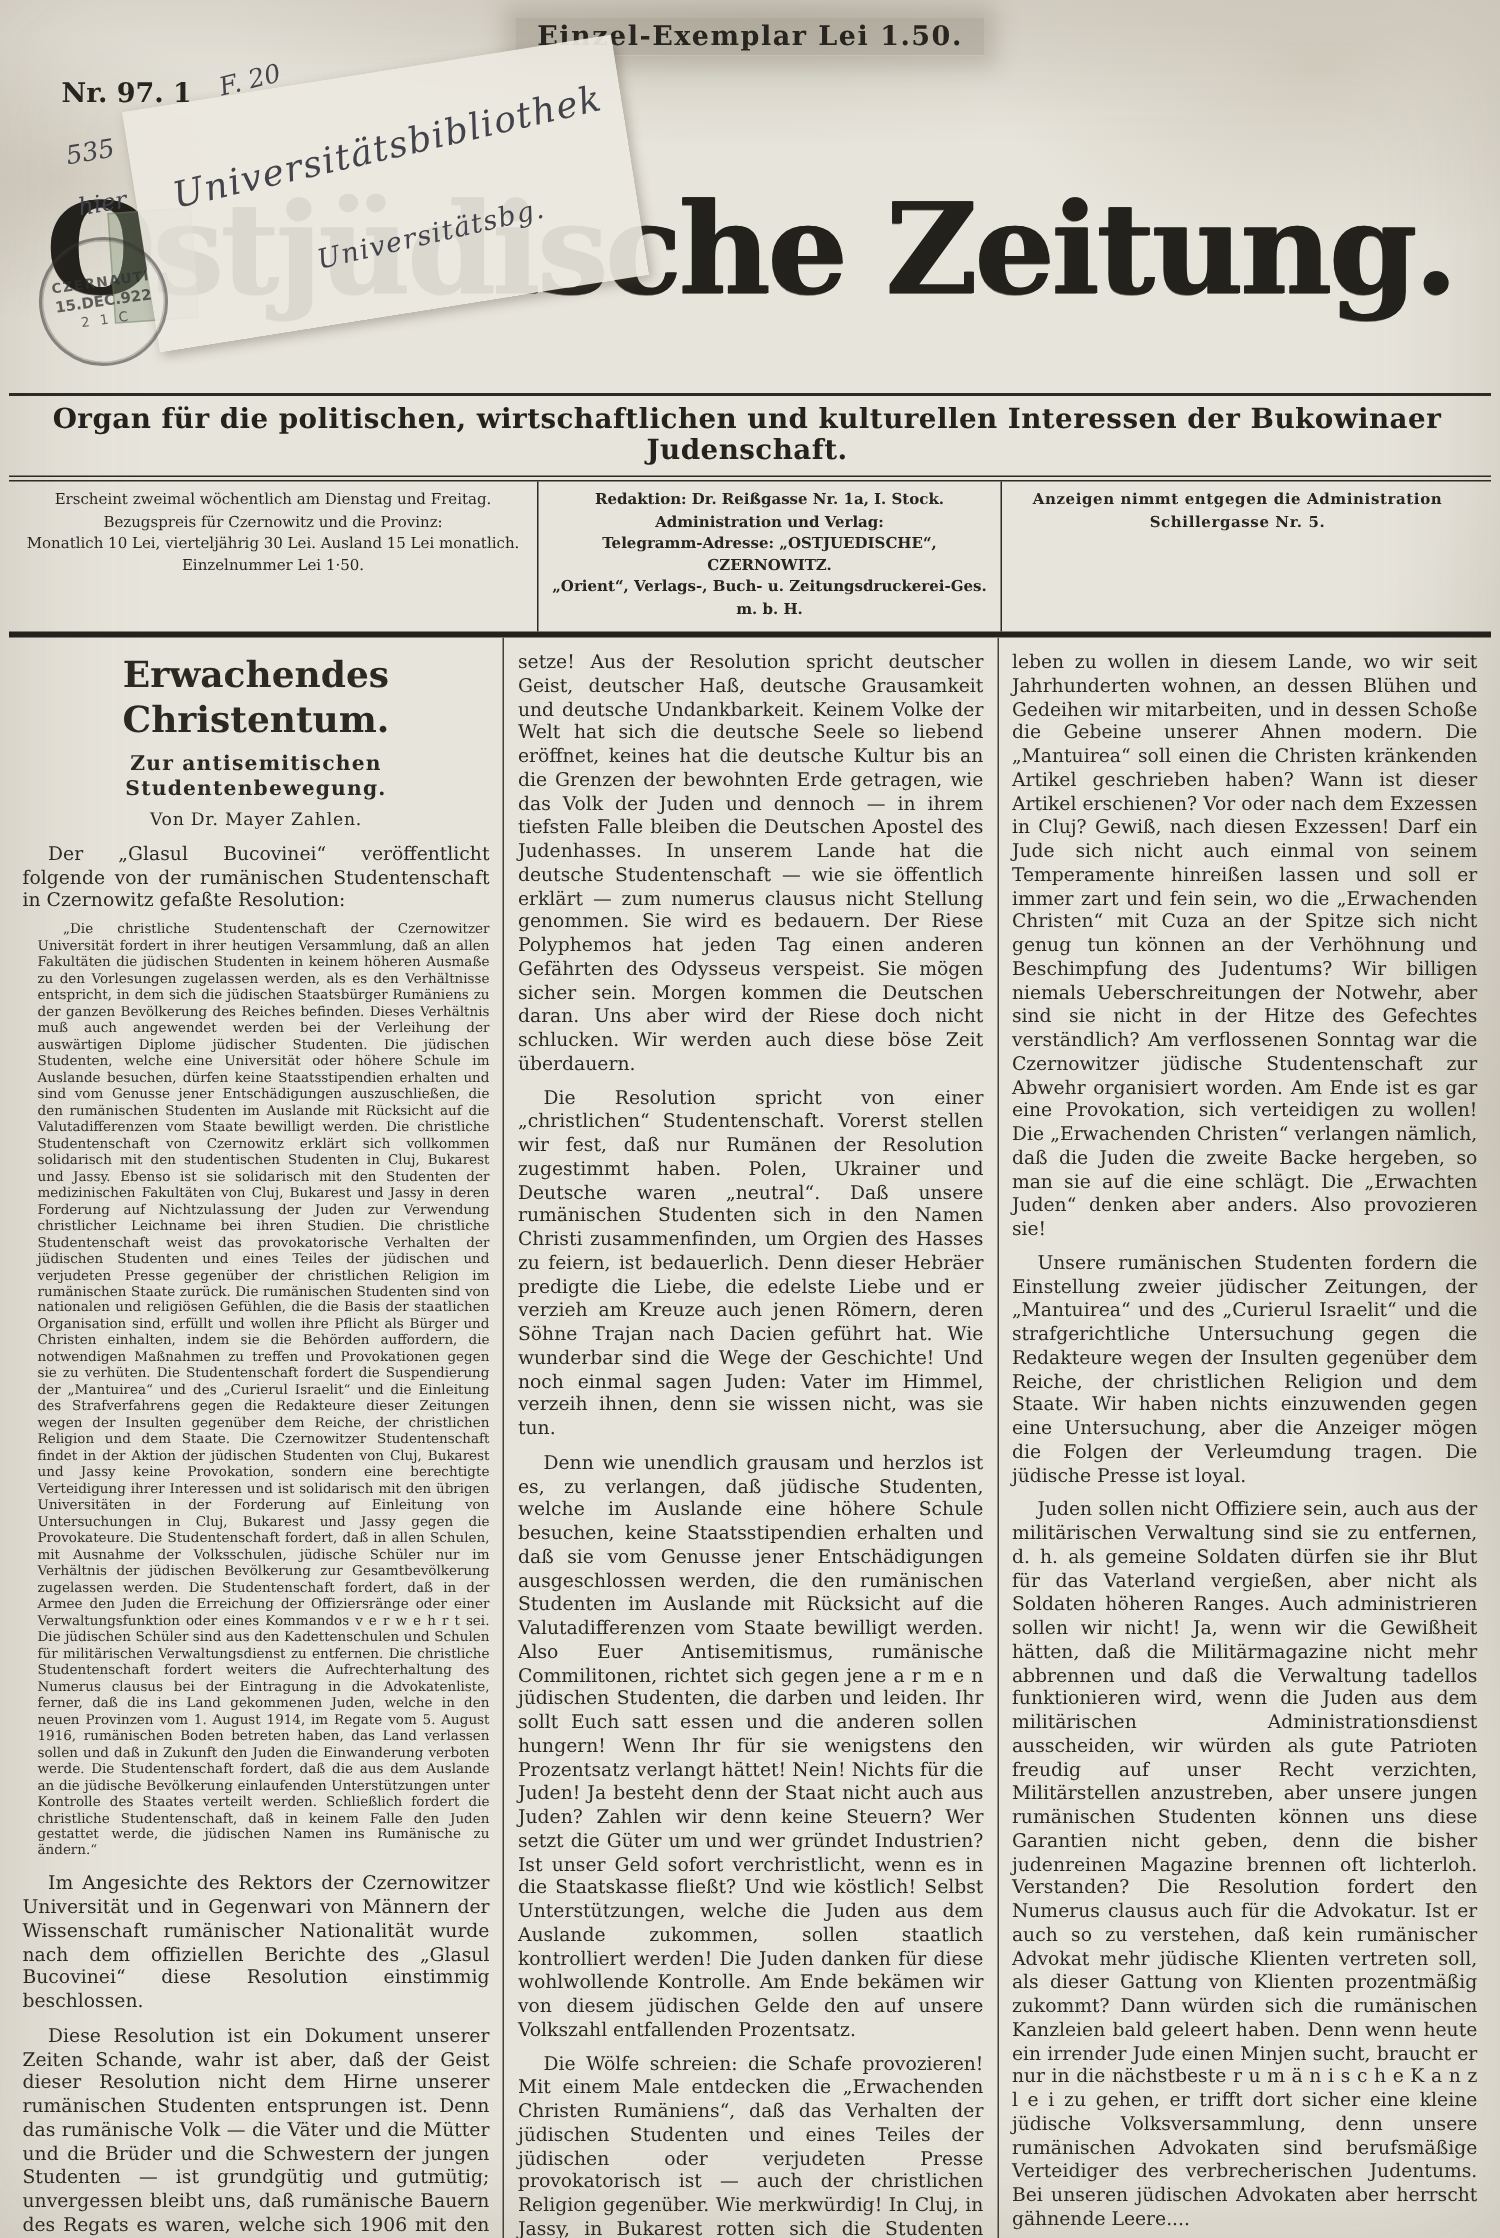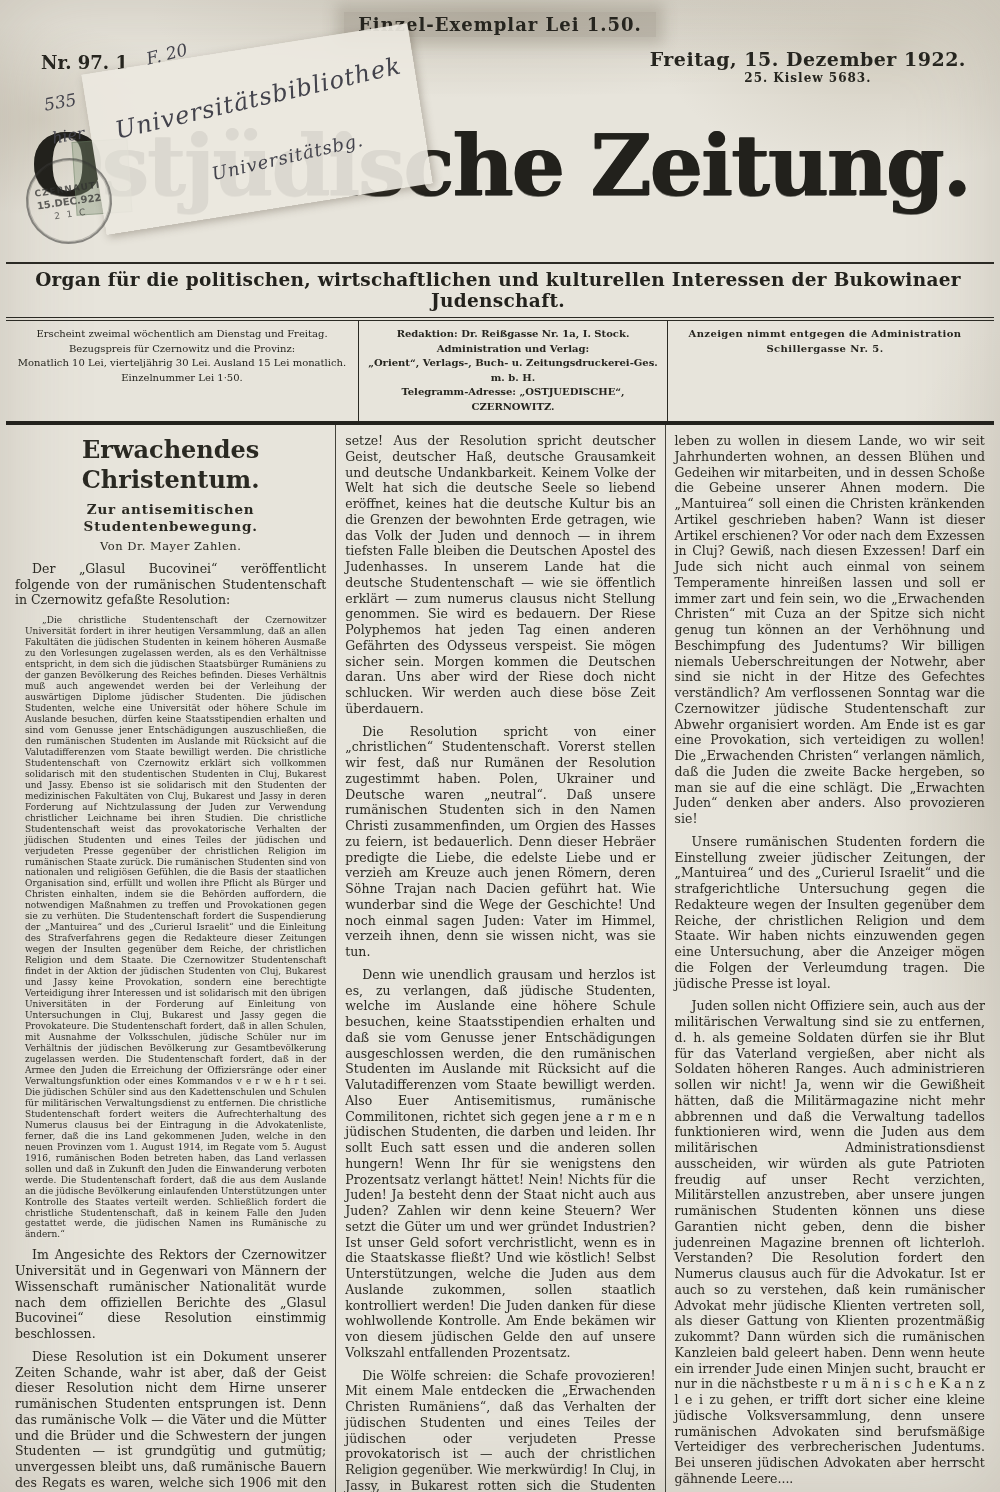--- a/index.html
+++ b/index.html
@@ -113,24 +113,20 @@
 <body>
 
 <div class="page">
 
   <div class="price-banner">
     <span>Einzel-Exemplar Lei 1.50.</span>
   </div>
 
   <div class="header-row">
     <div class="issue-no">Nr. 97. 1</div>
-    <div class="date-block">
-      <div class="date-main">Freitag, 15. Dezember 1922.</div>
-      <div class="date-hebrew">25. Kislew 5683.</div>
-    </div>
   </div>
 
   <div class="masthead">Ostjüdische Zeitung.</div>
 
   <div class="green-patch"></div>
   <div class="paste-label"></div>
 
   <div class="hand hand-f20">F. 20</div>
   <div class="hand hand-535">535</div>
   <div class="hand hand-hier">hier</div>
@@ -153,22 +149,22 @@
     <div class="info-row">
       <div class="info-col info-left">
         <span class="info-line">Erscheint zweimal wöchentlich am Dienstag und Freitag.</span>
         <span class="info-line">Bezugspreis für Czernowitz und die Provinz:</span>
         <span class="info-line">Monatlich 10 Lei, vierteljährig 30 Lei. Ausland 15 Lei monatlich.</span>
         <span class="info-line">Einzelnummer Lei 1·50.</span>
       </div>
       <div class="info-col info-middle">
         <span class="info-line">Redaktion: Dr. Reißgasse Nr. 1a, I. Stock.</span>
         <span class="info-line">Administration und Verlag:</span>
+        <span class="info-line">Telegramm-Adresse: „OSTJUEDISCHE“, CZERNOWITZ.</span>
         <span class="info-line">„Orient“, Verlags-, Buch- u. Zeitungsdruckerei-Ges. m. b. H.</span>
-        <span class="info-line">Telegramm-Adresse: „OSTJUEDISCHE“, CZERNOWITZ.</span>
       </div>
       <div class="info-col info-right">
         <span class="info-line">Anzeigen nimmt entgegen die Administration</span>
         <span class="info-line">Schillergasse Nr. 5.</span>
       </div>
     </div>
 
     <div class="body-cols">
 
       <div class="bodycol">

